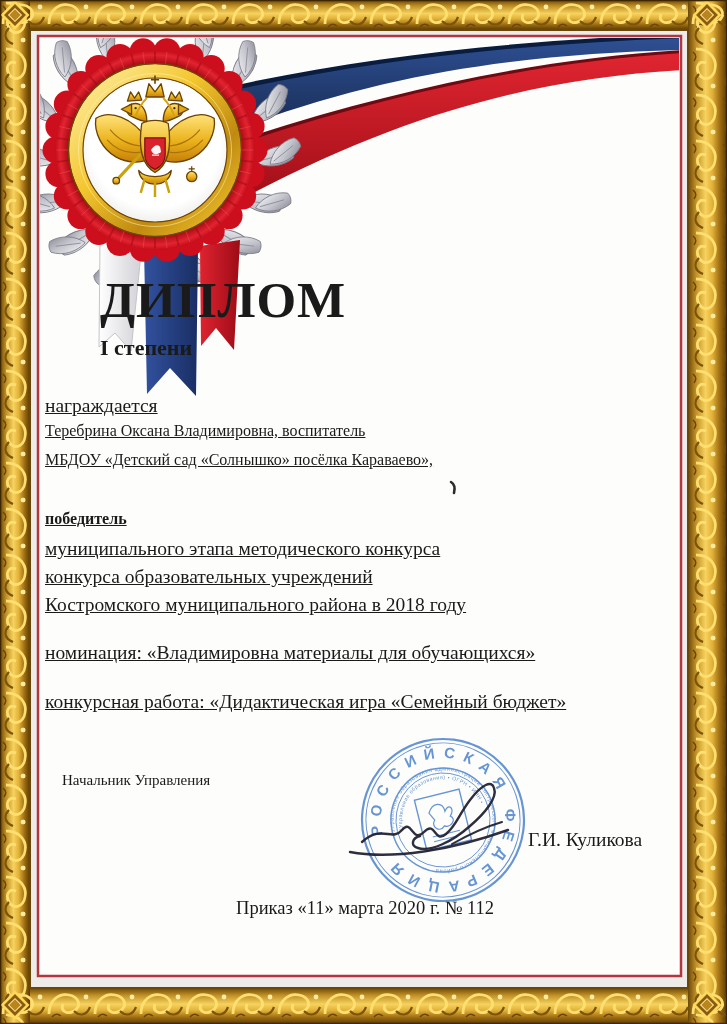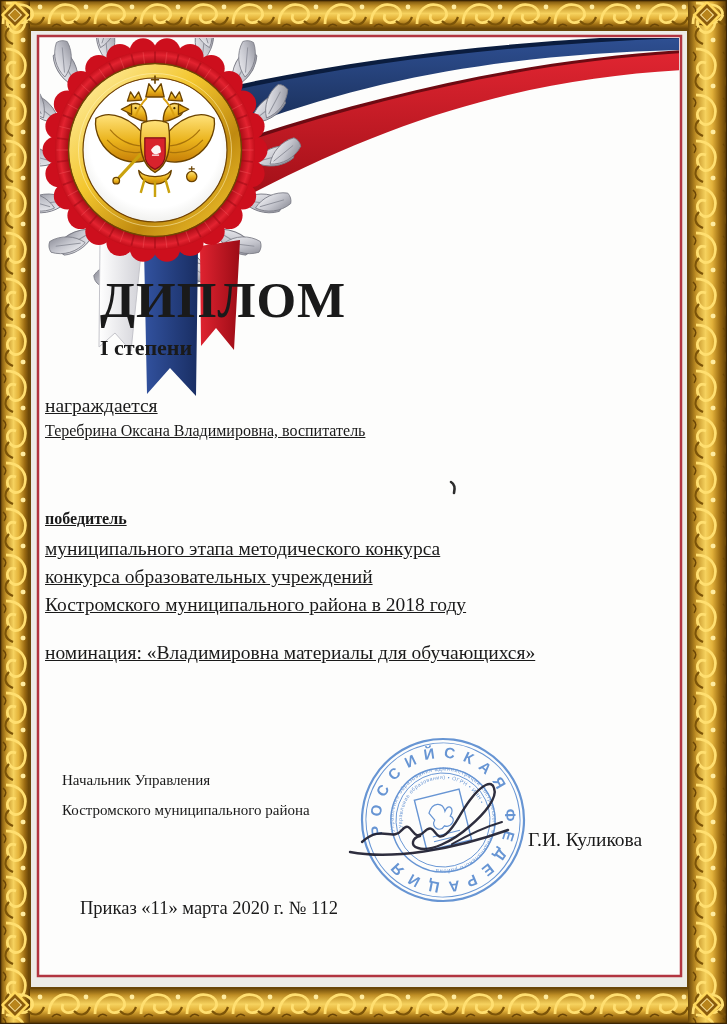--- a/index.html
+++ b/index.html
@@ -2,21 +2,21 @@
 <html><head>
 <meta charset="utf-8">
 <style>
   html,body{margin:0;padding:0;background:#777;}
   .page{position:relative;width:727px;height:1024px;background:#fff;overflow:hidden;
         font-family:"Liberation Serif","DejaVu Serif",serif;color:#1a1a1a;}
   svg.deco{position:absolute;left:0;top:0;width:727px;height:1024px;}
   .t{position:absolute;line-height:1.25;white-space:nowrap;}
   .col-title{left:100px;width:572px;}
   .col-body{left:45px;width:556px;text-align:left;text-decoration:underline;}
-  .col-order{left:80px;width:570px;text-align:left;}
+  .col-order{left:80px;width:570px;text-align:center;}
   .title{font-size:51px;font-weight:bold;letter-spacing:1px;line-height:1.1;}
   .degree{font-size:22px;font-weight:bold;}
   .b195{font-size:19.5px;}
   .b20{font-size:16px;}
   .b185{font-size:18.5px;}
   .bold{font-weight:bold;}
   .signer{left:62px;top:765px;font-size:15px;line-height:30px;text-align:left;}
   .kulikova{left:528px;top:828px;font-size:19.5px;text-align:center;}
 </style>
 </head>
@@ -354,29 +354,30 @@
     <path d="M452,844 C470,834 488,826 502,822" stroke-width="2"></path>
     <path d="M451,482 Q456,485 454,493" stroke="#1a1a1a" stroke-width="2.6"></path>
   </g>
 </svg>
 
 <div class="t col-title title" style="top:272px">ДИПЛОМ</div>
 <div class="t col-title degree" style="top:334px">I степени</div>
 
 <div class="t col-body b195" style="top:394px">награждается</div>
 <div class="t col-body b20" style="top:421px">Теребрина Оксана Владимировна, воспитатель</div>
+<div class="t col-body b20" style="top:450px">МБДОУ «Детский сад «Солнышко» посёлка Караваево»,</div>
 
 <div class="t col-body b20 bold" style="top:509px">победитель</div>
 <div class="t col-body b195" style="top:537px">муниципального этапа методического конкурса</div>
 <div class="t col-body b195" style="top:565px">конкурса образовательных учреждений</div>
 <div class="t col-body b195" style="top:593px">Костромского муниципального района в 2018 году</div>
 
 <div class="t col-body b195" style="top:641px">номинация: «Владимировна материалы для обучающихся»</div>
+<div class="t col-body b195" style="top:690px">конкурсная работа: «Дидактическая игра «Семейный бюджет»</div>
 
 <div class="t signer">
   <div>Начальник Управления</div>
-  <div>Костромского муниципального района</div>
 </div>
 <div class="t kulikova">Г.И. Куликова</div>
 
 <div class="t col-order b185" style="top:897px">Приказ «11» марта 2020 г. № 112</div>
 
 </div>
 
 </body></html>

